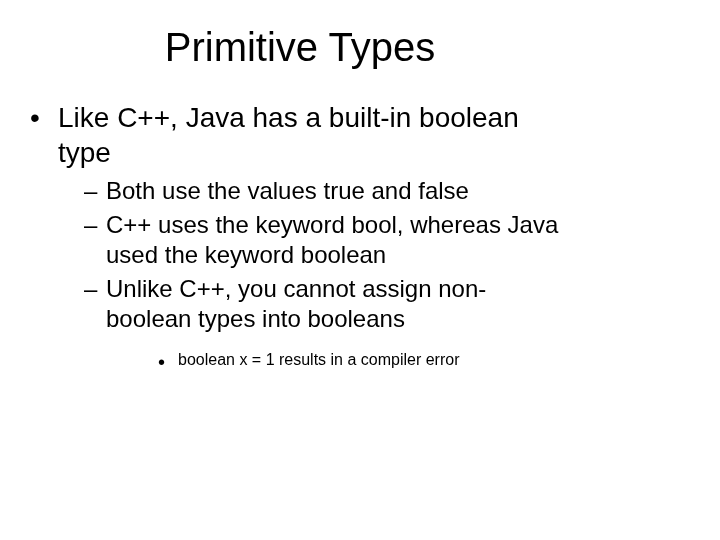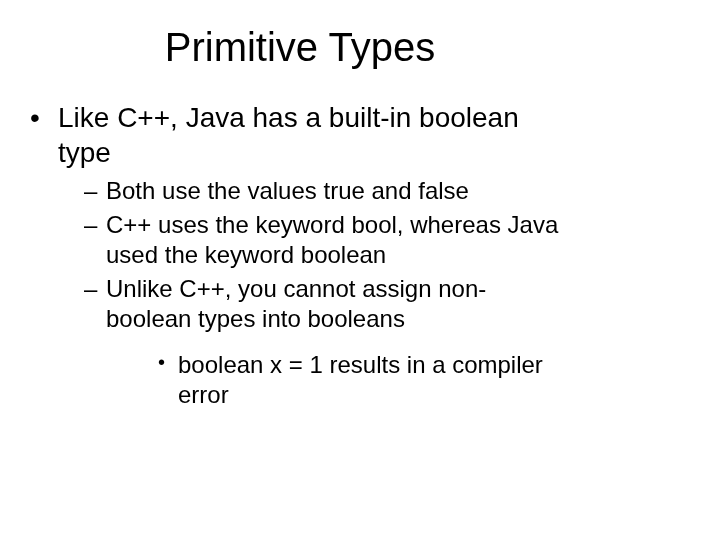--- a/index.html
+++ b/index.html
@@ -61,21 +61,21 @@
     left: 26px;
     top: 0;
     font-size: 24px;
   }
   ul.level3 {
     list-style: none;
     margin: 6px 0 0 0;
     padding: 0;
   }
   ul.level3 > li {
-    font-size: 24px;
+    font-size: 16px;
     line-height: 1.25;
     margin: 16px 0 4px 0;
     padding-left: 72px;
     position: relative;
   }
   ul.level3 > li::before {
     content: "\2022";
     position: absolute;
     left: 52px;
     top: 0;

